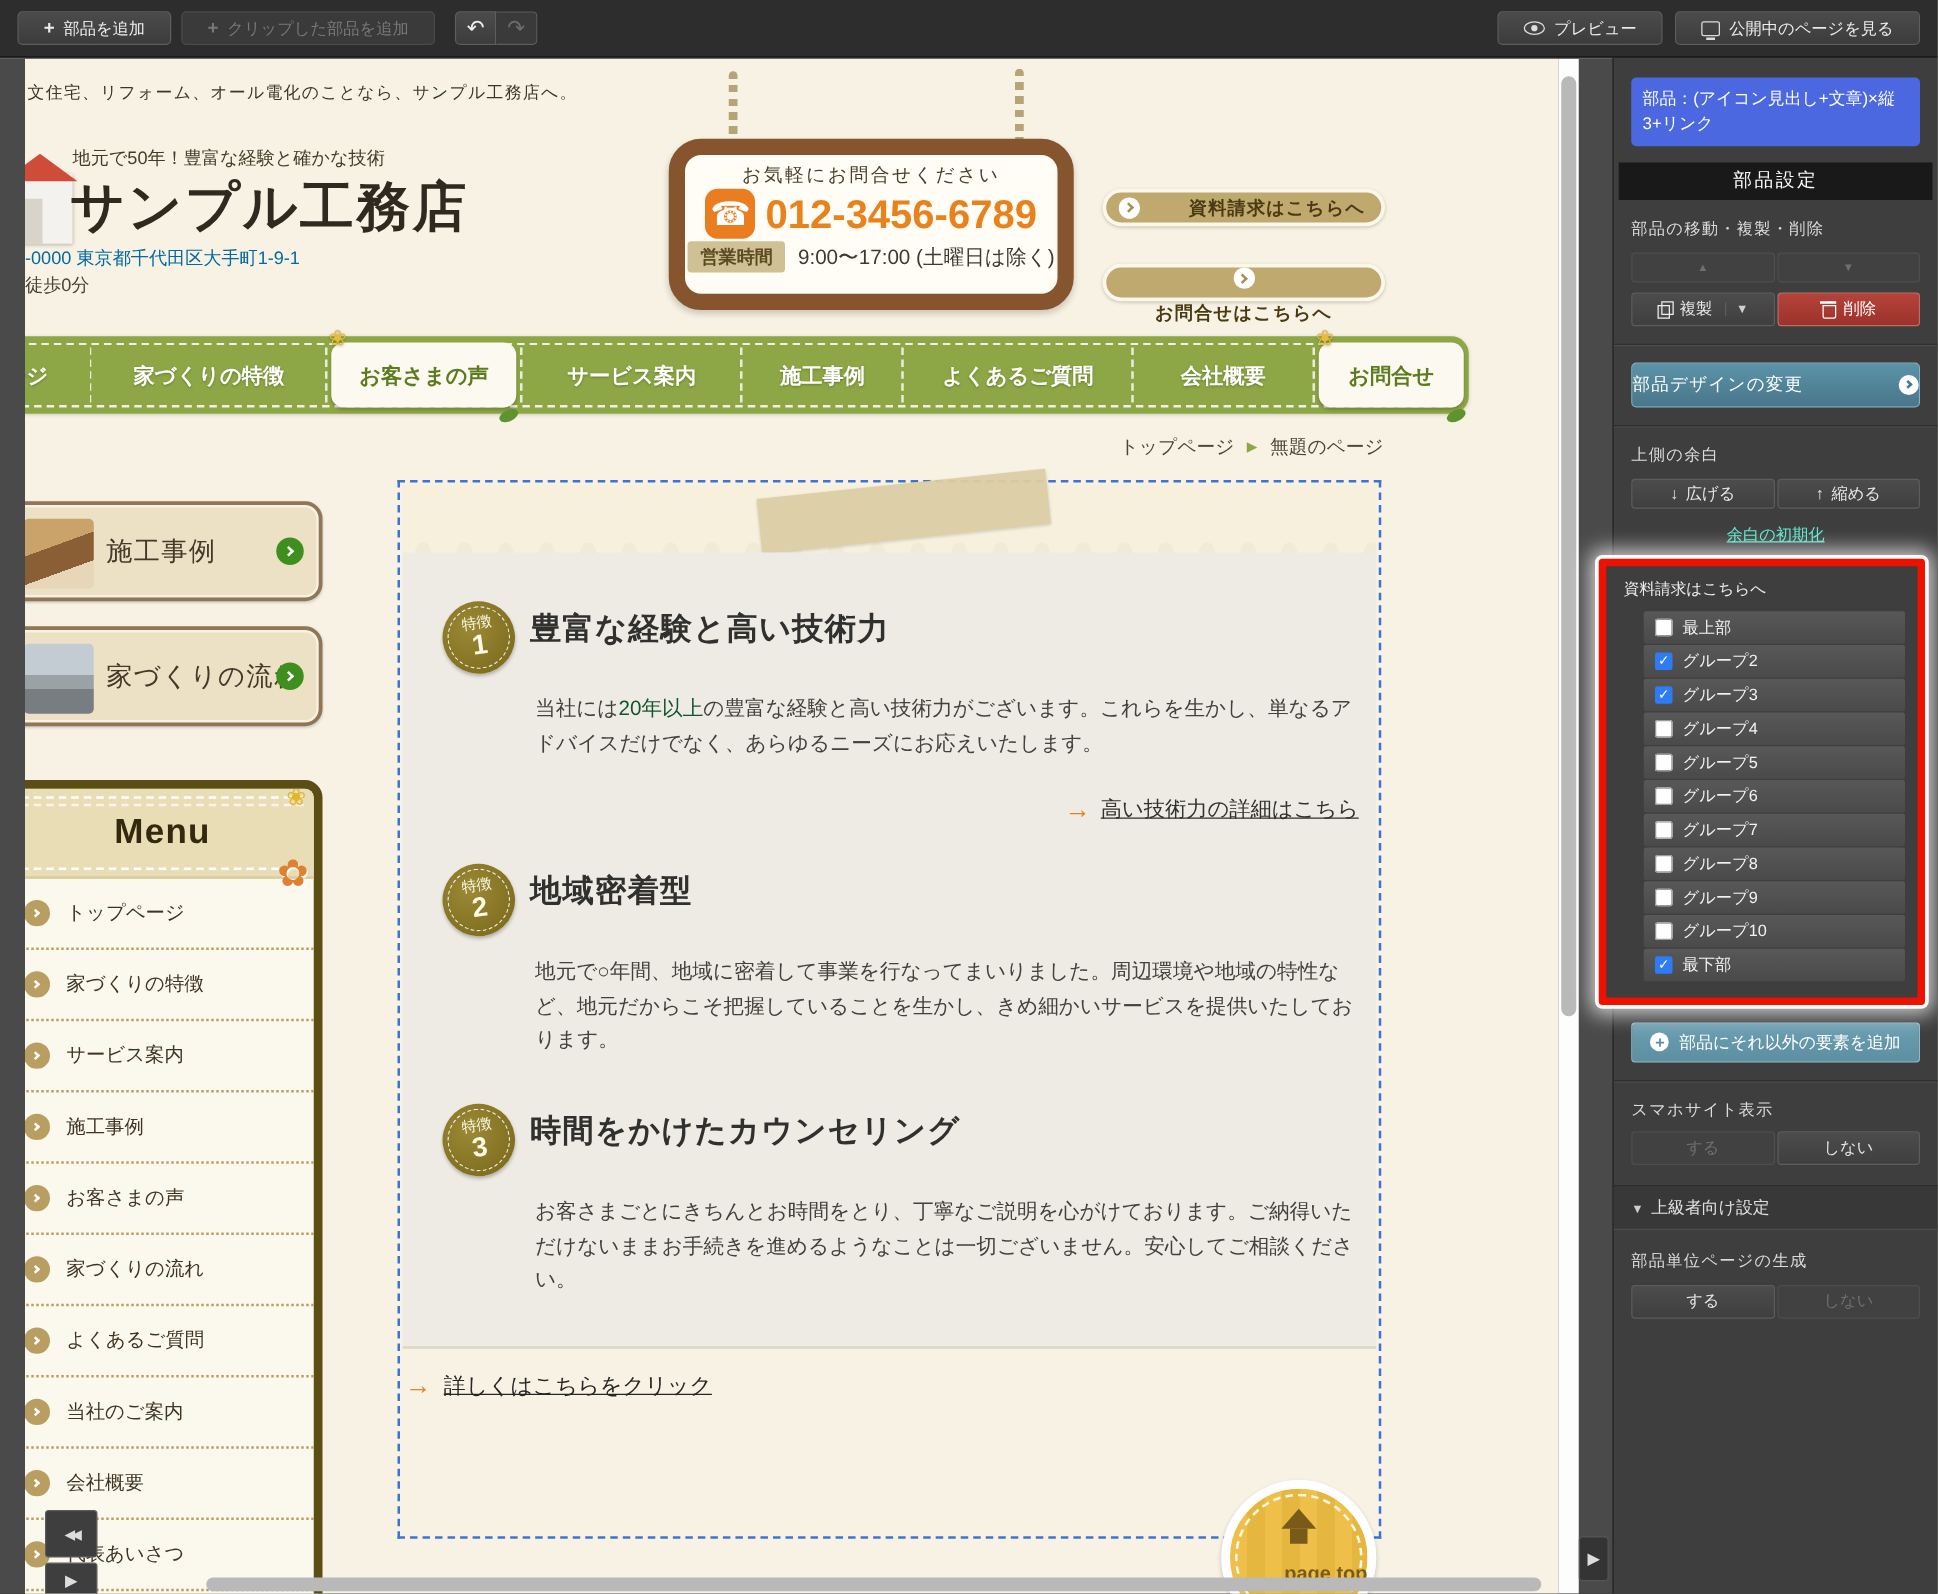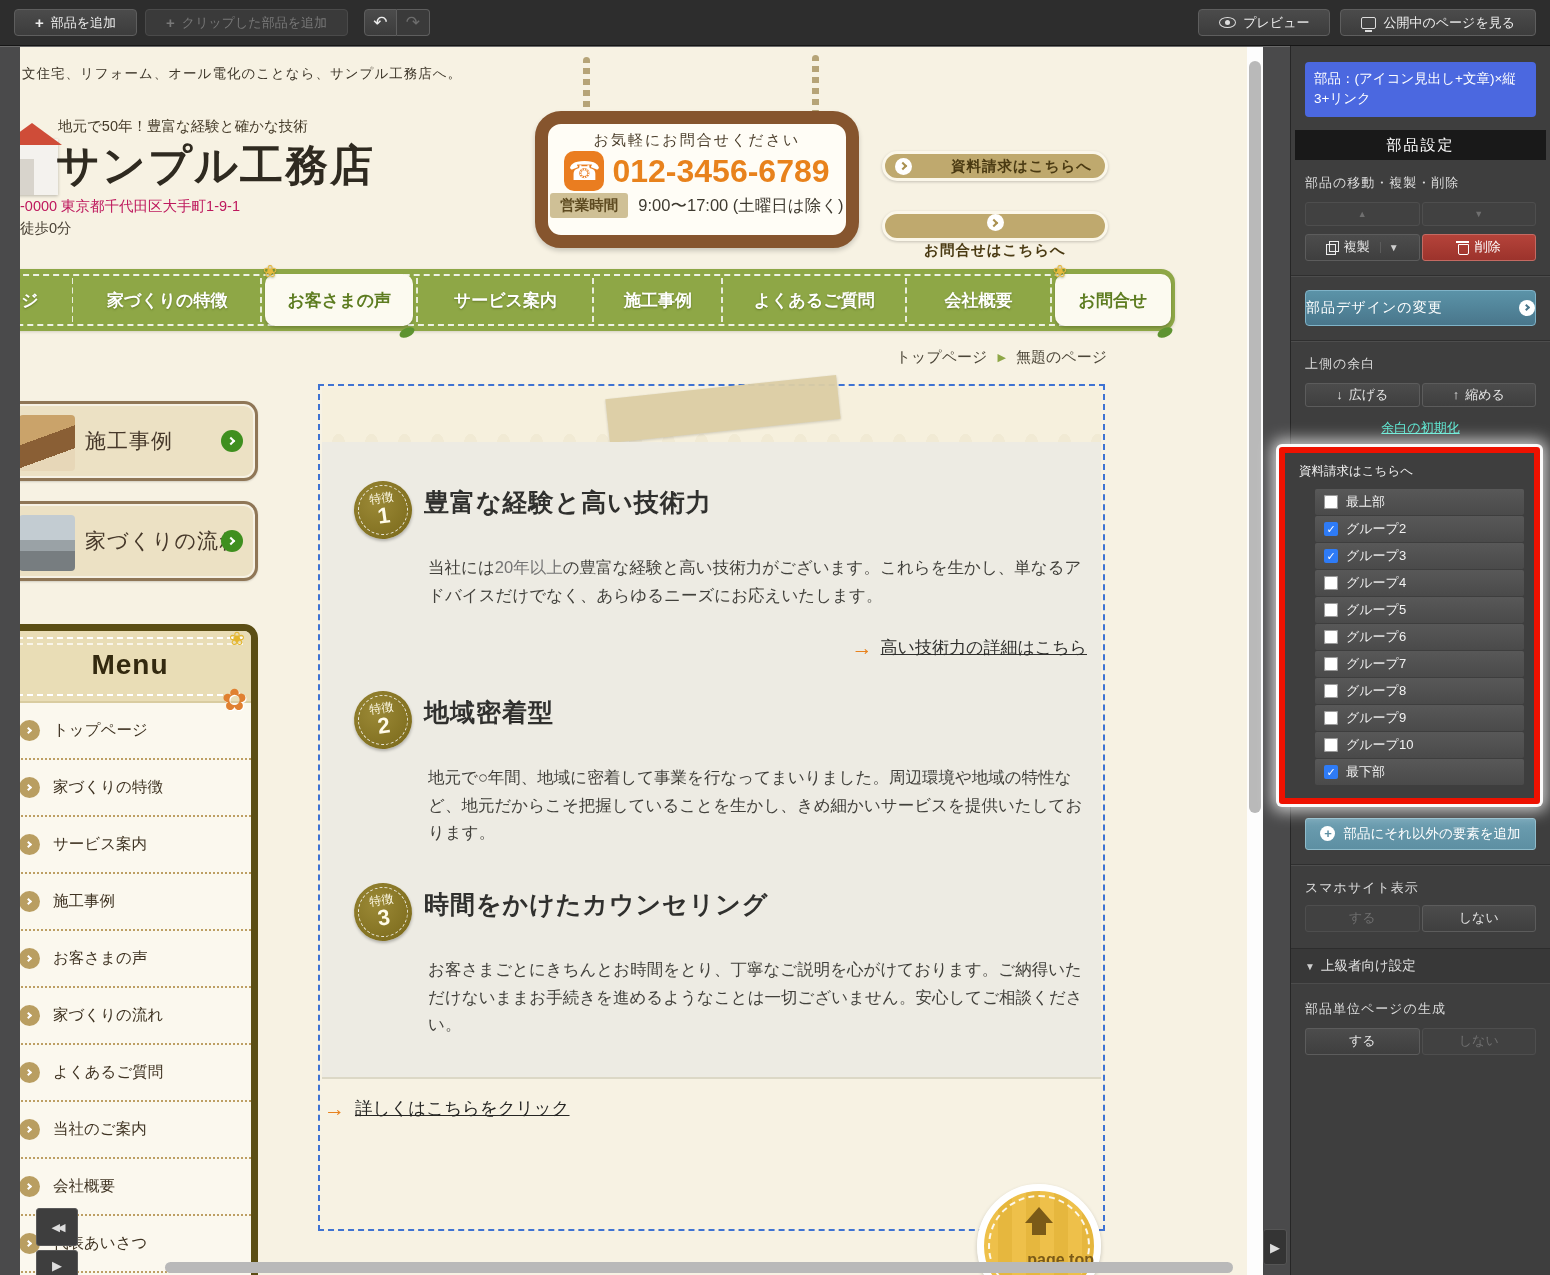--- a/index.html
+++ b/index.html
@@ -24,21 +24,21 @@
   .viewport{position:absolute;top:46px;left:0;width:1290px;bottom:0;background:#4a4a4b;overflow:hidden;border-top:1px solid #6a6a6a;}
   .site{position:absolute;left:20px;top:0;width:1227px;height:1229px;background:#f7f2e3;overflow:hidden;}
 
   
   .tagline{position:absolute;left:2px;top:18px;font-size:13.5px;color:#3c3528;letter-spacing:1px;}
   .logo-house{position:absolute;left:-14px;top:92px;width:52px;height:56px;background:#f4f2ee;box-shadow:0 1px 3px rgba(0,0,0,.25);}
   .logo-house::before{content:"";position:absolute;left:-4px;top:-16px;border-left:30px solid transparent;border-right:30px solid transparent;border-bottom:22px solid #cf4c38;}
   .logo-house::after{content:"";position:absolute;left:10px;top:20px;width:18px;height:36px;background:#d8d4cc;}
   .site-catch{position:absolute;left:38px;top:70px;font-size:14.5px;color:#443a28;}
   .site-name{position:absolute;left:36px;top:90px;font-size:43px;font-weight:bold;color:#2f2a20;letter-spacing:2px;}
-  .addr1{position:absolute;left:0;top:150px;font-size:14.5px;color:#be185d;}
+  .addr1{position:absolute;left:0;top:150px;font-size:14.5px;color:#0369a1;}
   .addr2{position:absolute;left:0;top:172px;font-size:14.5px;color:#4a4236;}
 
   
   .string{position:absolute;width:7px;background-image:repeating-linear-gradient(to bottom,#b6a478 0 6px,rgba(0,0,0,0) 6px 11px);border-radius:4px;}
   .leaf{position:absolute;width:26px;height:13px;border-radius:50%;}
   .signboard{position:absolute;left:515px;top:64px;width:324px;height:137px;background:#fffdf6;border:13px solid #86552e;border-radius:26px;box-shadow:0 3px 5px rgba(0,0,0,.18);text-align:center;}
   .sb-lead{margin-top:7px;font-size:15px;color:#4a3d2a;letter-spacing:2px;}
   .sb-phone-row{display:flex;align-items:center;justify-content:center;gap:8px;margin-top:1px;}
   .sb-phone-icon{width:40px;height:40px;background:#ea7d20;border-radius:10px;color:#fff;font-size:26px;line-height:40px;flex:0 0 auto;}
   .sb-phone{font-size:32px;font-weight:bold;color:#e8821c;letter-spacing:0px;white-space:nowrap;}
@@ -104,21 +104,21 @@
   .garland{position:absolute;left:2px;right:2px;top:2px;height:54px;background:#f6f0dd;}
   .garland::after{content:"";position:absolute;left:0;right:0;bottom:-14px;height:22px;background-image:radial-gradient(9px 12px at 50% 38%,#f1ead4 68%,rgba(0,0,0,0) 72%);background-size:33px 22px;background-repeat:repeat-x;}
   .tape{position:absolute;left:287px;top:1px;width:232px;height:44px;background:#dccea5;opacity:.95;transform:rotate(-6deg);box-shadow:0 1px 3px rgba(0,0,0,.18);}
   .grey-panel{position:absolute;left:2px;right:2px;top:56px;height:637px;background:#edebe3;border-bottom:2px solid #dcd8c6;}
   .badge{position:absolute;left:34px;width:58px;height:58px;border-radius:50%;background:radial-gradient(circle at 40% 35%,#9b8936,#776618);color:#fffbe8;display:flex;flex-direction:column;align-items:center;justify-content:center;transform:rotate(-8deg);box-shadow:0 2px 3px rgba(0,0,0,.25);}
   .badge::before{content:"";position:absolute;inset:4px;border:1.5px dashed rgba(255,255,255,.85);border-radius:50%;}
   .badge .bt{font-size:12px;line-height:12px;}
   .badge .bn{font-size:22px;font-weight:bold;line-height:24px;}
   .f-title{position:absolute;left:104px;font-size:25px;font-weight:bold;color:#30302e;letter-spacing:1px;}
   .f-body{position:absolute;left:108px;width:658px;font-size:16.5px;line-height:1.68;color:#42413c;}
-  .blue-link{color:#737373;cursor:pointer;}
+  .blue-link{color:#14532d;cursor:pointer;}
   .o-arrow{color:#e8821e;font-weight:bold;font-size:21px;line-height:1;}
   .f1-link{position:absolute;right:16px;top:250px;display:flex;align-items:center;gap:8px;font-size:17px;color:#30302e;cursor:pointer;}
   .f1-link .txt,.more-link .txt{text-decoration:underline;}
   .more-link{position:absolute;left:4px;top:710px;display:flex;align-items:center;gap:10px;font-size:17.5px;color:#262624;cursor:pointer;}
   .pagetop{position:absolute;left:657px;top:798px;width:124px;height:124px;border-radius:50%;background:repeating-linear-gradient(90deg,#eec04a 0 14px,#e6b73e 14px 28px);border:7px solid #fff;box-shadow:0 2px 4px rgba(0,0,0,.2);cursor:pointer;}
   .pagetop::before{content:"";position:absolute;inset:4px;border:2px dashed rgba(255,255,255,.9);border-radius:50%;}
   .pt-arrow{position:absolute;left:50%;top:16px;transform:translateX(-50%);width:0;height:0;border-left:14px solid transparent;border-right:14px solid transparent;border-bottom:16px solid #7a5a18;}
   .pt-arrow::after{content:"";position:absolute;left:-7px;top:16px;width:14px;height:12px;background:#7a5a18;}
   .pt-label{position:absolute;left:0;right:0;top:60px;text-align:right;font-size:16px;font-weight:bold;color:#7a5a18;}
 

